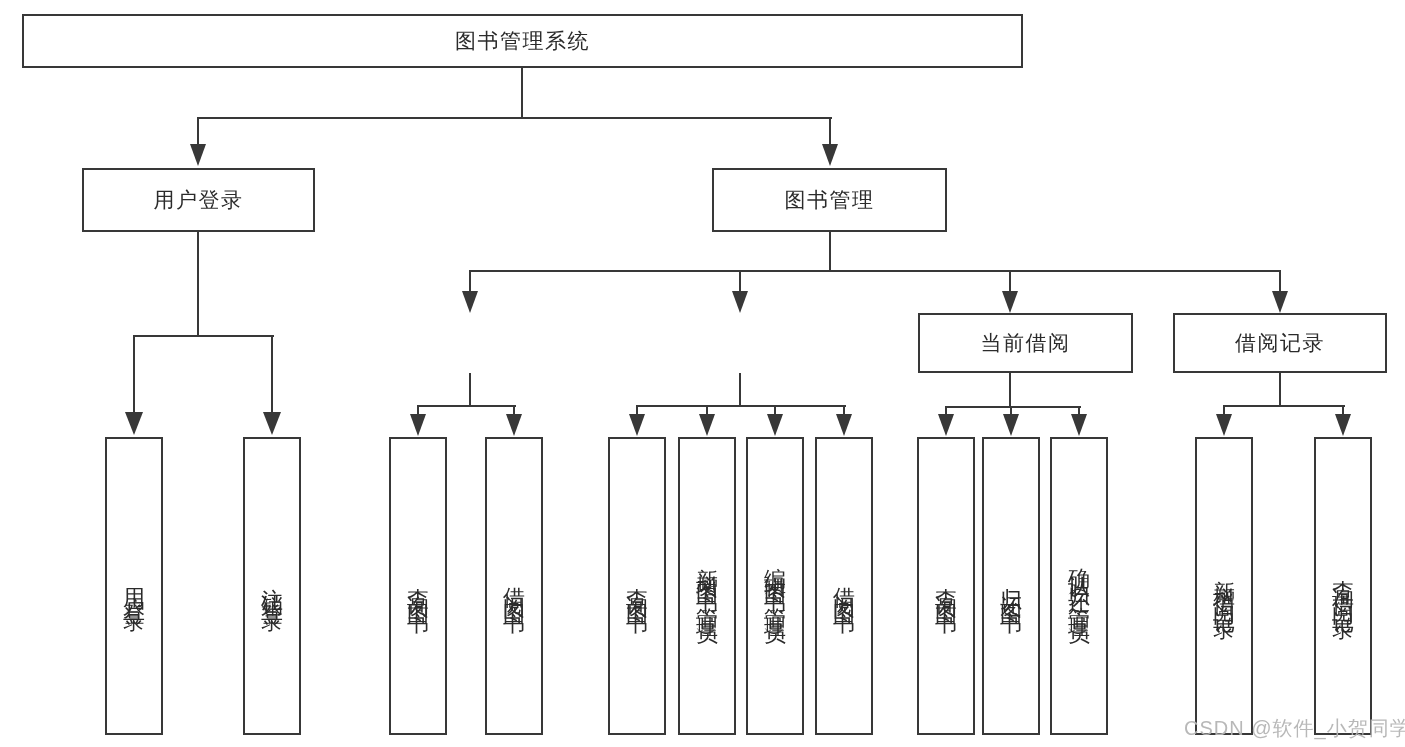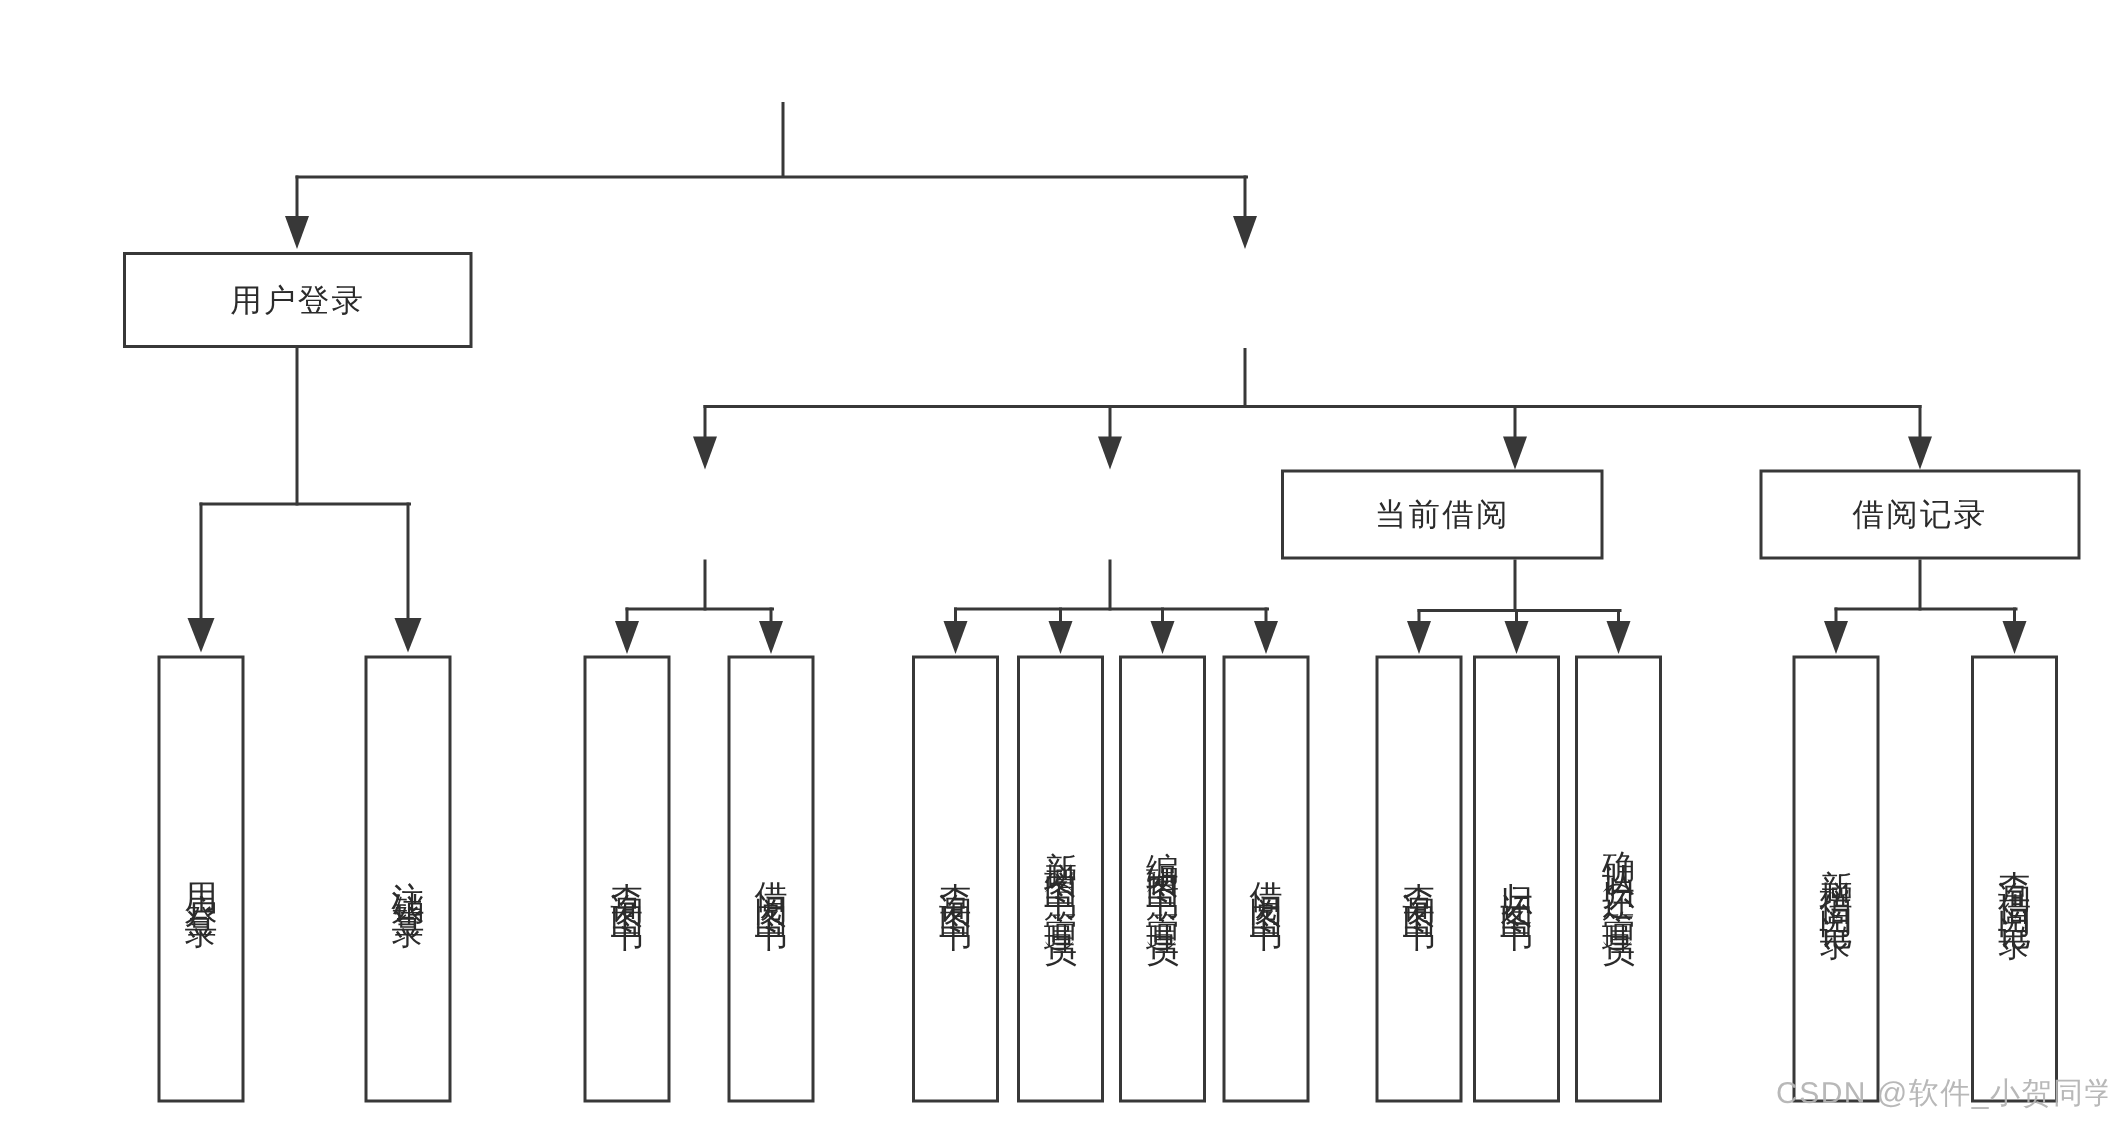--- a/index.html
+++ b/index.html
@@ -29,24 +29,26 @@
   .watermark{
     position:absolute;left:1184px;top:715px;font-size:20px;color:var(--wm);
     letter-spacing:1px;white-space:nowrap;z-index:5;opacity:.95;
   }
 </style>
 </head>
 <body>
 
 <div id="stage">
 
+  <div class="box h-label" style="left:22px;top:14px;width:1001px;height:54px;">图书管理系统</div>
 
   <div class="box h-label" style="left:82px;top:168px;width:233px;height:64px;">用户登录</div>
+  <div class="box h-label" style="left:712px;top:168px;width:235px;height:64px;">图书管理</div>
 
-  <div class="box h-label" style="left:854px;top:313px;width:215px;height:60px;">当前借阅</div>
+  <div class="box h-label" style="left:918px;top:313px;width:215px;height:60px;">当前借阅</div>
   <div class="box h-label" style="left:1173px;top:313px;width:214px;height:60px;">借阅记录</div>
 
   <div class="box v-box" style="left:105px;top:437px;width:58px;height:298px;">用户登录</div>
   <div class="box v-box" style="left:243px;top:437px;width:58px;height:298px;">注销登录</div>
 
   <div class="box v-box" style="left:389px;top:437px;width:58px;height:298px;">查询图书</div>
   <div class="box v-box" style="left:485px;top:437px;width:58px;height:298px;">借阅图书</div>
 
   <div class="box v-box" style="left:608px;top:437px;width:58px;height:298px;">查询图书</div>
   <div class="box v-box" style="left:678px;top:437px;width:58px;height:298px;">新增图书（管理员）</div>

